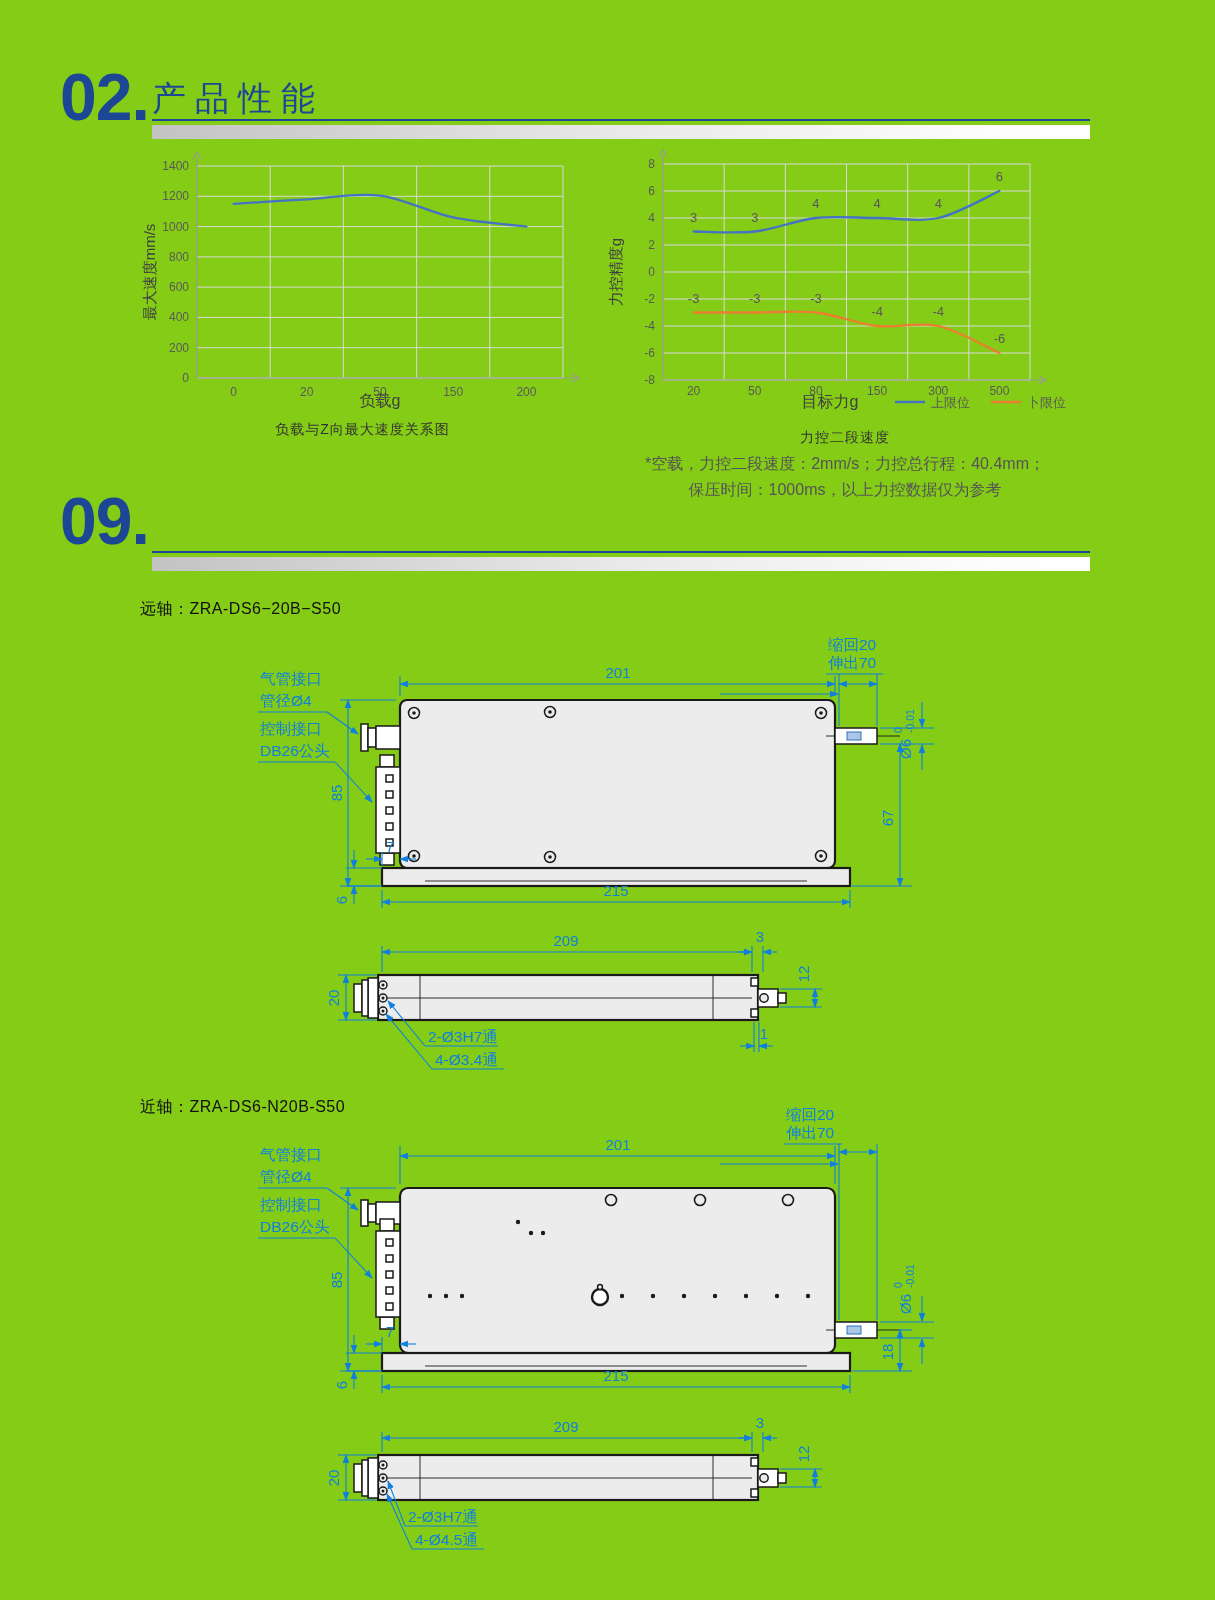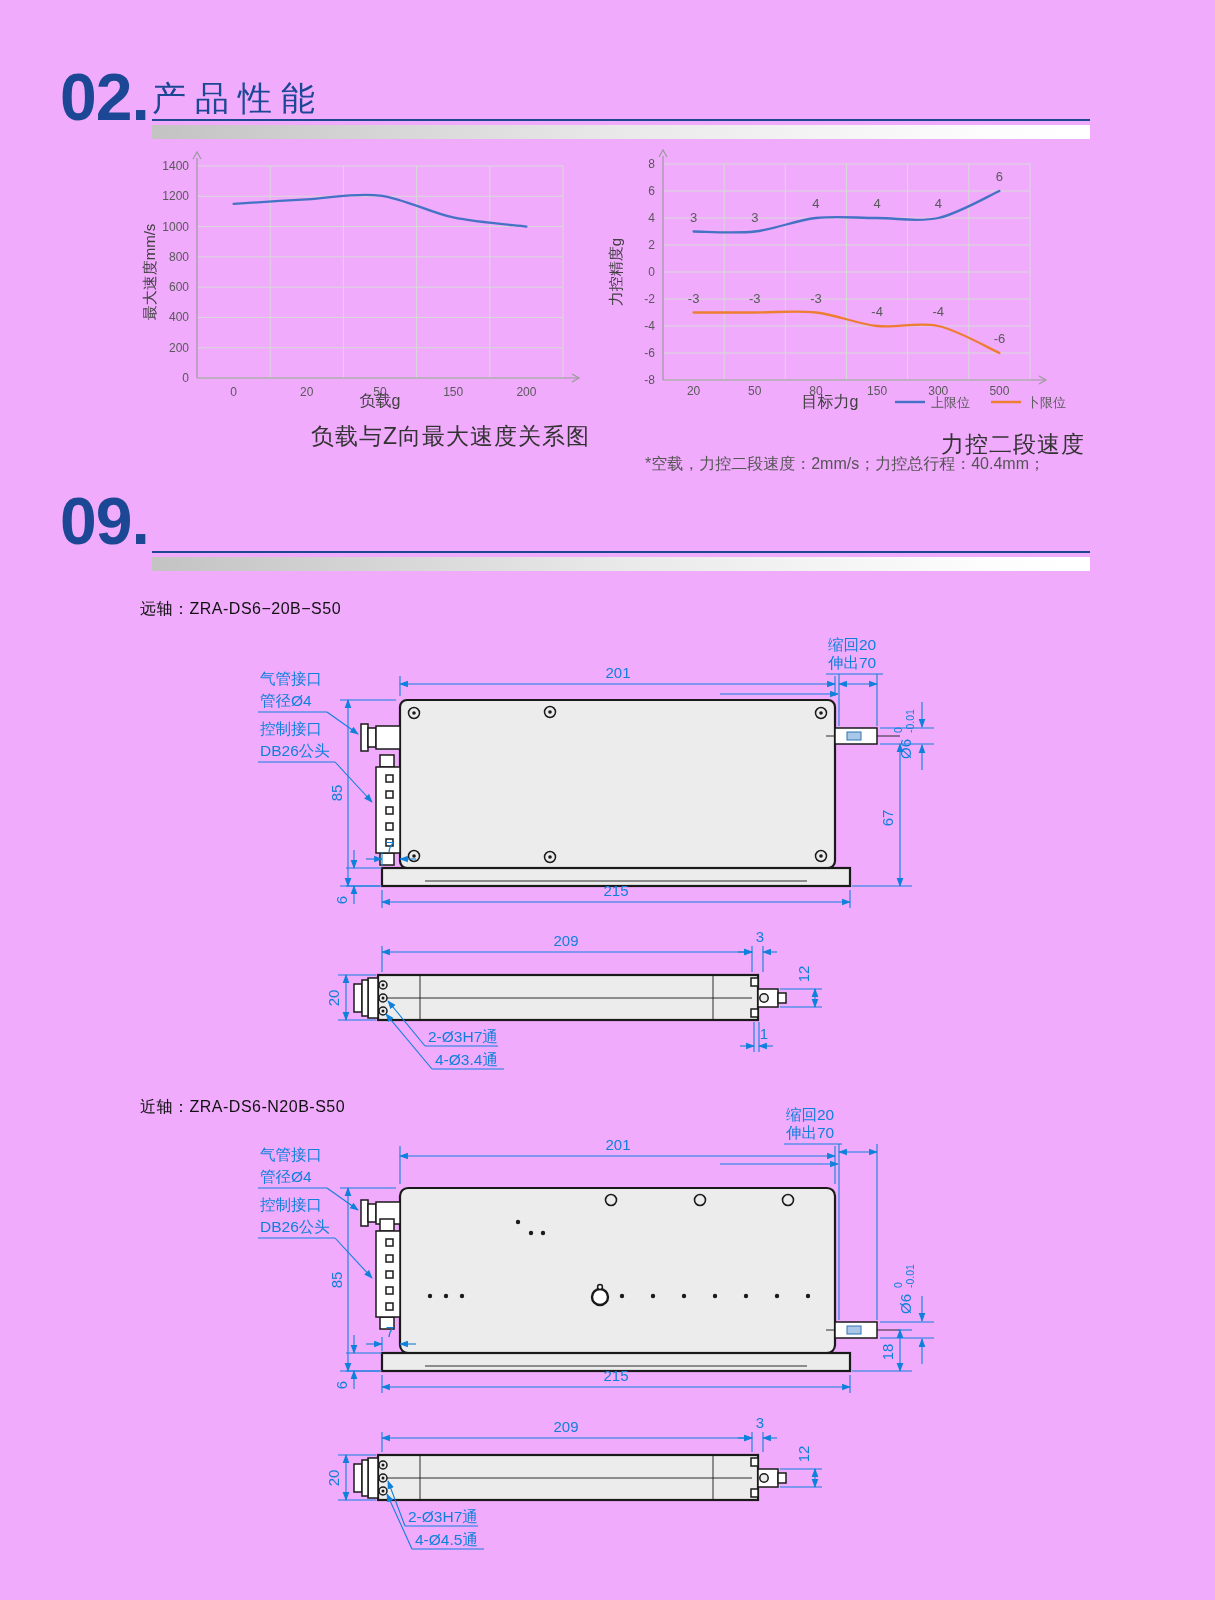--- a/index.html
+++ b/index.html
@@ -1,23 +1,23 @@
 <!DOCTYPE html>
 <html><head>
 <meta charset="utf-8">
 <style>
   html,body{margin:0;padding:0;background:#fff}
-  .page{position:relative;width:1215px;height:1600px;background:#f0abfc;overflow:hidden;
+  .page{position:relative;width:1215px;height:1600px;background:#84cc16;overflow:hidden;
         font-family:"Liberation Sans","DejaVu Sans",sans-serif;}
   .abs{position:absolute}
   .sec-num{color:#1c4795;font-size:66px;font-weight:800;line-height:1;letter-spacing:-1px}
   .sec-title{color:#1c4795;font-size:34px;font-weight:400;letter-spacing:9px}
   .sec-line{background:#1c4795;height:2px}
   .sec-bar{height:14px;background:linear-gradient(90deg,#c3c3c3 0%,#e9e9e9 50%,#fdfdfd 90%,#fff 100%)}
-  .caption{font-size:23px;color:#333;text-align:right;letter-spacing:1px}
+  .caption{font-size:14px;color:#333;text-align:center;letter-spacing:1px}
   .note{font-size:16px;color:#555;text-align:center;line-height:26px}
   .model{font-size:16px;color:#111;letter-spacing:0.5px}
   svg text{font-family:"Liberation Sans","DejaVu Sans",sans-serif}
   .dt{fill:#1080dd;font-size:15px}
   .dts{fill:#1080dd;font-size:15.5px}
   .dtt{fill:#1080dd;font-size:10.5px}
   .dl{stroke:#1080dd;stroke-width:1.1;fill:none}
   .ol{stroke:#1a1a1a;stroke-width:2.2;fill:#ececec}
   .ol2{stroke:#1a1a1a;stroke-width:1.5;fill:#fff}
   .thin{stroke:#1a1a1a;stroke-width:0.9;fill:none}
@@ -121,20 +121,21 @@
       <text font-size="15" fill="#404040" text-anchor="middle" transform="translate(16,124) rotate(-90)">力控精度g</text>
       <line x1="290" y1="254" x2="320" y2="254" stroke="#4472C4" stroke-width="2.4"></line>
       <text x="326" y="258.5" font-size="13" fill="#595959" text-anchor="start">上限位</text>
       <line x1="386" y1="254" x2="416" y2="254" stroke="#ED7D31" stroke-width="2.4"></line>
       <text x="422" y="258.5" font-size="13" fill="#595959" text-anchor="start">卜限位</text>
     </svg>
   <div class="abs caption" style="left:135px;top:421px;width:455px">负载与Z向最大速度关系图</div>
   <div class="abs caption" style="left:605px;top:429px;width:480px">力控二段速度</div>
   <div class="abs note" style="left:590px;top:451px;width:510px">
     <div>*空载，力控二段速度：2mm/s；力控总行程：40.4mm；</div>
+    <div>保压时间：1000ms，以上力控数据仅为参考</div>
   </div>
 
   <div class="abs sec-num" style="left:60px;top:488px">09.</div>
   <div class="abs sec-line" style="left:152px;top:551px;width:938px"></div>
   <div class="abs sec-bar" style="left:152px;top:557px;width:938px"></div>
 
   <div class="abs model" style="left:140px;top:599px">
     <span>远轴：</span><span>ZRA-DS6−20B−S50</span>
   </div>
   <div class="abs model" style="left:140px;top:1097px">

